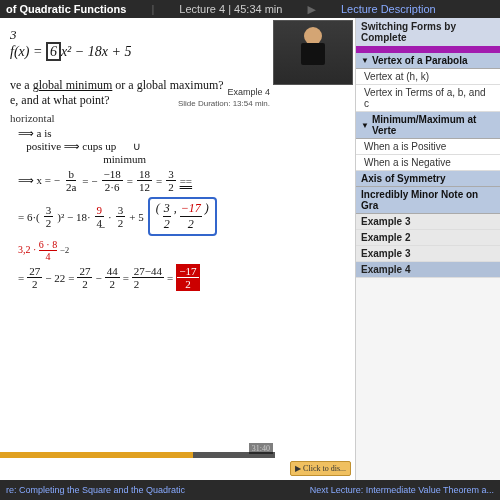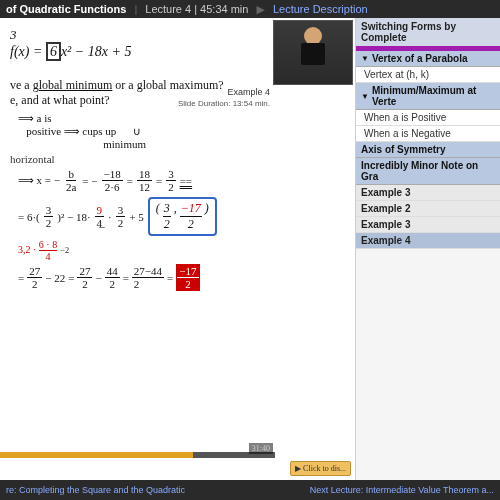--- a/index.html
+++ b/index.html
@@ -11,21 +11,21 @@
       background: #1a1a1a;
     }
 
     .top-bar {
       background: #2a2a2a;
       color: #ccc;
       font-size: 11px;
       padding: 0 6px;
       display: flex;
       align-items: center;
-      gap: 8px;
+      gap: 25px;
       height: 18px;
     }
 
     .top-bar .title {
       color: #fff;
       font-weight: bold;
       font-size: 11px;
     }
 
     .top-bar .separator { color: #666; }
@@ -166,21 +166,21 @@
       overflow-y: auto;
       font-size: 10px;
     }
 
     .sidebar-header {
       background: #d0d8e8;
       padding: 3px 5px;
       font-weight: bold;
       font-size: 10px;
       color: #222;
-      border-bottom: 5px solid #a21caf;
+      border-bottom: 7px solid #a21caf;
     }
 
     .sidebar-section {
       background: #b8c8e0;
       padding: 2px 5px;
       font-size: 10px;
       font-weight: bold;
       color: #111;
       cursor: pointer;
       border-bottom: 1px solid #aaa;
@@ -293,28 +293,28 @@
         <div style="font-size:15px; margin-bottom:5px; font-style:italic;">
           <span style="font-size:13px;">3</span><br>
           <span style="font-size:14px; font-style:italic;">f(x) = <span style="border:2px solid #333; padding:0 2px;">6</span>x² − 18x + 5</span>
         </div>
 
         <div style="font-size:12px; margin-bottom:4px;margin-top:18px;">
           ve a <span class="underline">global minimum</span> or a global maximum?<br>
           e, and at what point?
         </div>
 
+        <div style="font-size:11px; margin-bottom:3px; color:#333;">
+          horizontal
+        </div>
+
         <div style="font-size:11px; margin-bottom:3px; margin-left:8px;">
           ⟹ a is<br>
           &nbsp;&nbsp;&nbsp;positive ⟹ cups up &nbsp;&nbsp;&nbsp;&nbsp;&nbsp;∪<br>
           &nbsp;&nbsp;&nbsp;&nbsp;&nbsp;&nbsp;&nbsp;&nbsp;&nbsp;&nbsp;&nbsp;&nbsp;&nbsp;&nbsp;&nbsp;&nbsp;&nbsp;&nbsp;&nbsp;&nbsp;&nbsp;&nbsp;&nbsp;&nbsp;&nbsp;&nbsp;&nbsp;&nbsp;&nbsp;&nbsp;&nbsp;minimum
-        </div>
-
-        <div style="font-size:11px; margin-bottom:3px; color:#333;">
-          horizontal
         </div>
 
         <div style="font-size:11px; margin-bottom:4px; margin-left:8px; display:flex; align-items:center; gap:4px;">
           <span>⟹ x = −</span>
           <span style="display:inline-flex;flex-direction:column;align-items:center;border-bottom:none;">
             <span style="border-bottom:1px solid #111;padding:0 2px;">b</span>
             <span style="padding:0 2px;">2a</span>
           </span>
           <span>= −</span>
           <span style="display:inline-flex;flex-direction:column;align-items:center;">
@@ -431,20 +431,23 @@
   <div class="sidebar">
     <div class="sidebar-header">Switching Forms by Complete</div>
 
     <div class="sidebar-section">
       <span class="triangle">▼</span>
       <span>Vertex of a Parabola</span>
     </div>
     <div class="sidebar-item">
       <span>Vertex at (h, k)</span>
     </div>
+    <div class="sidebar-item">
+      <span>Vertex in Terms of a, b, and c</span>
+    </div>
 
     <div class="sidebar-section">
       <span class="triangle">▼</span>
       <span>Minimum/Maximum at Verte</span>
     </div>
     <div class="sidebar-item">
       <span>When a is Positive</span>
     </div>
     <div class="sidebar-item">
       <span>When a is Negative</span>

